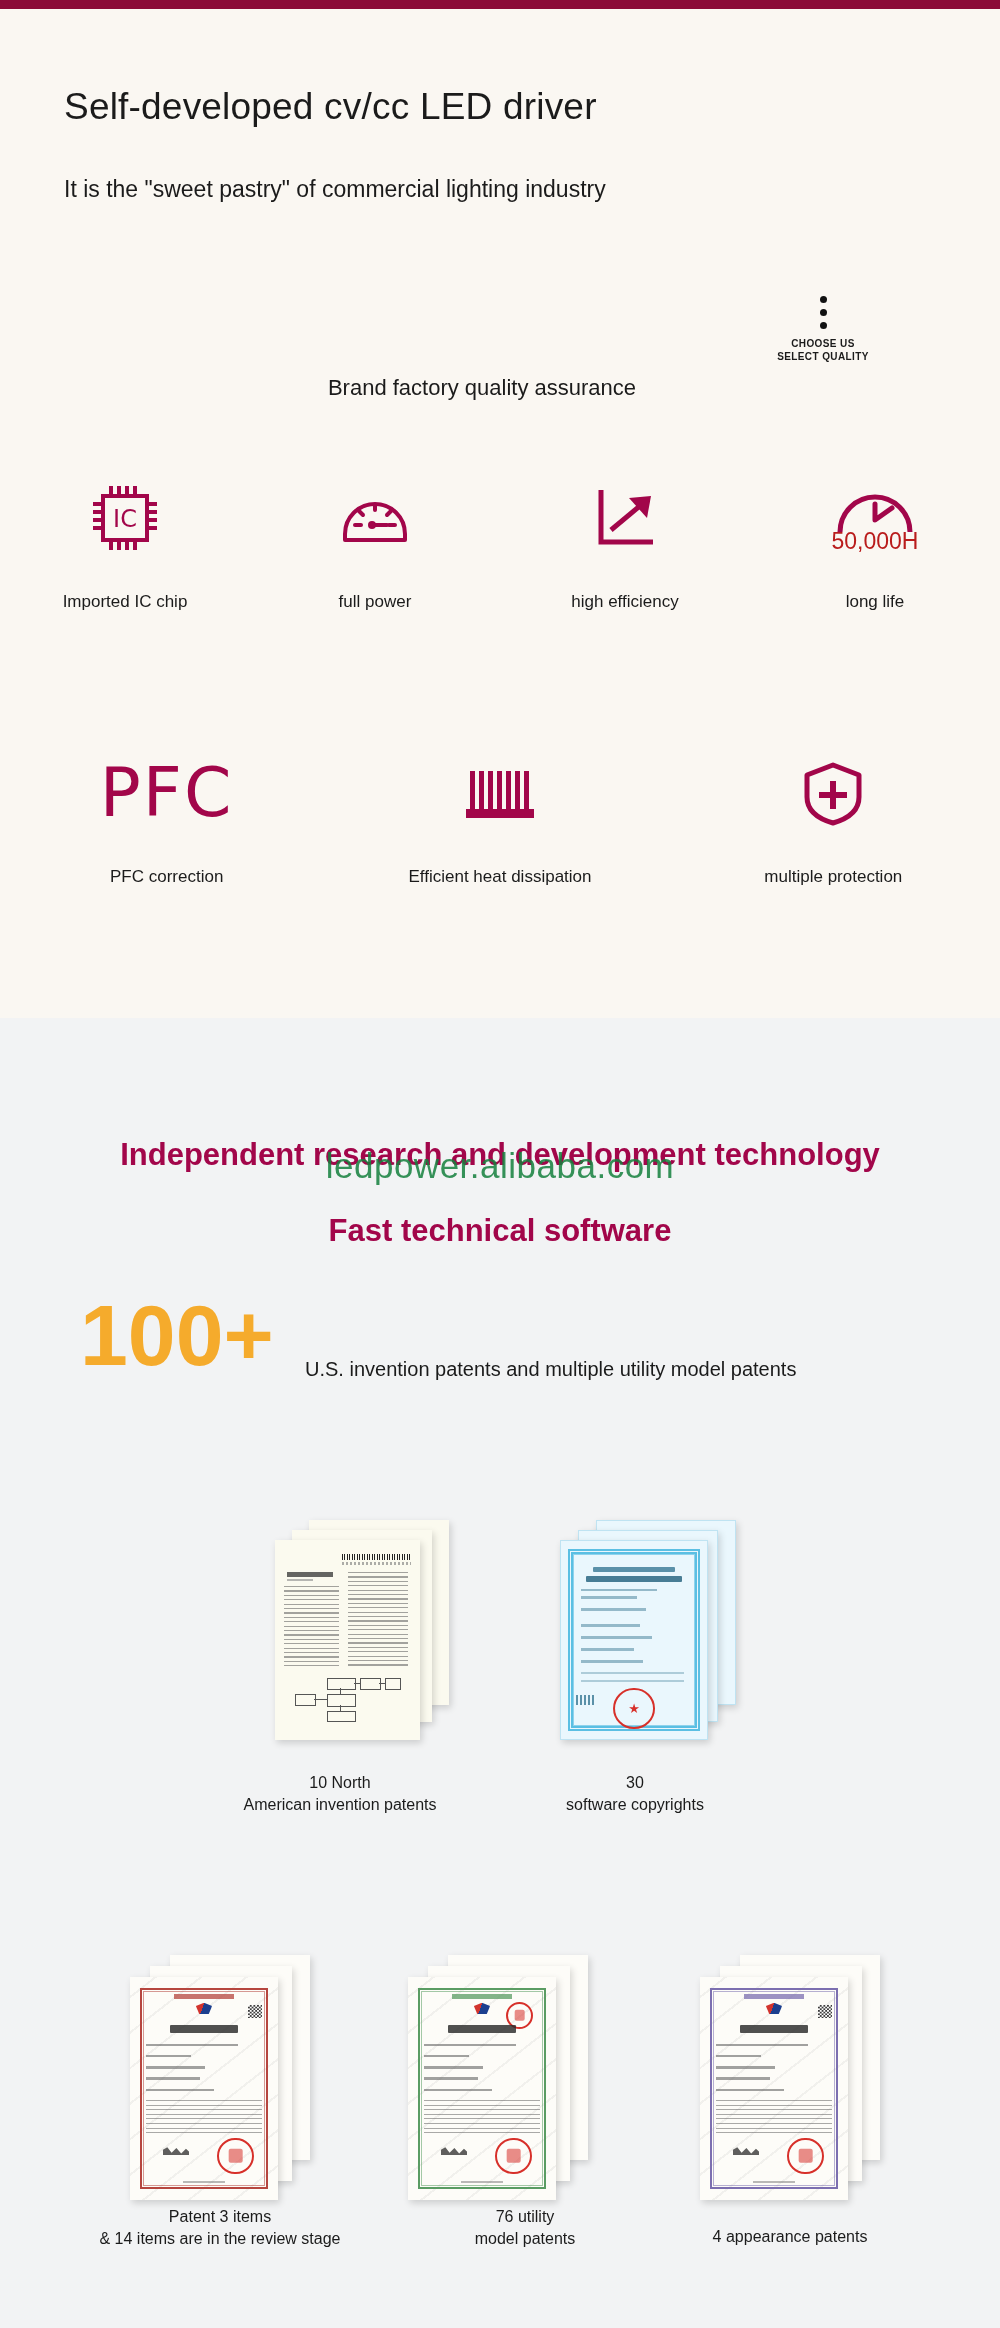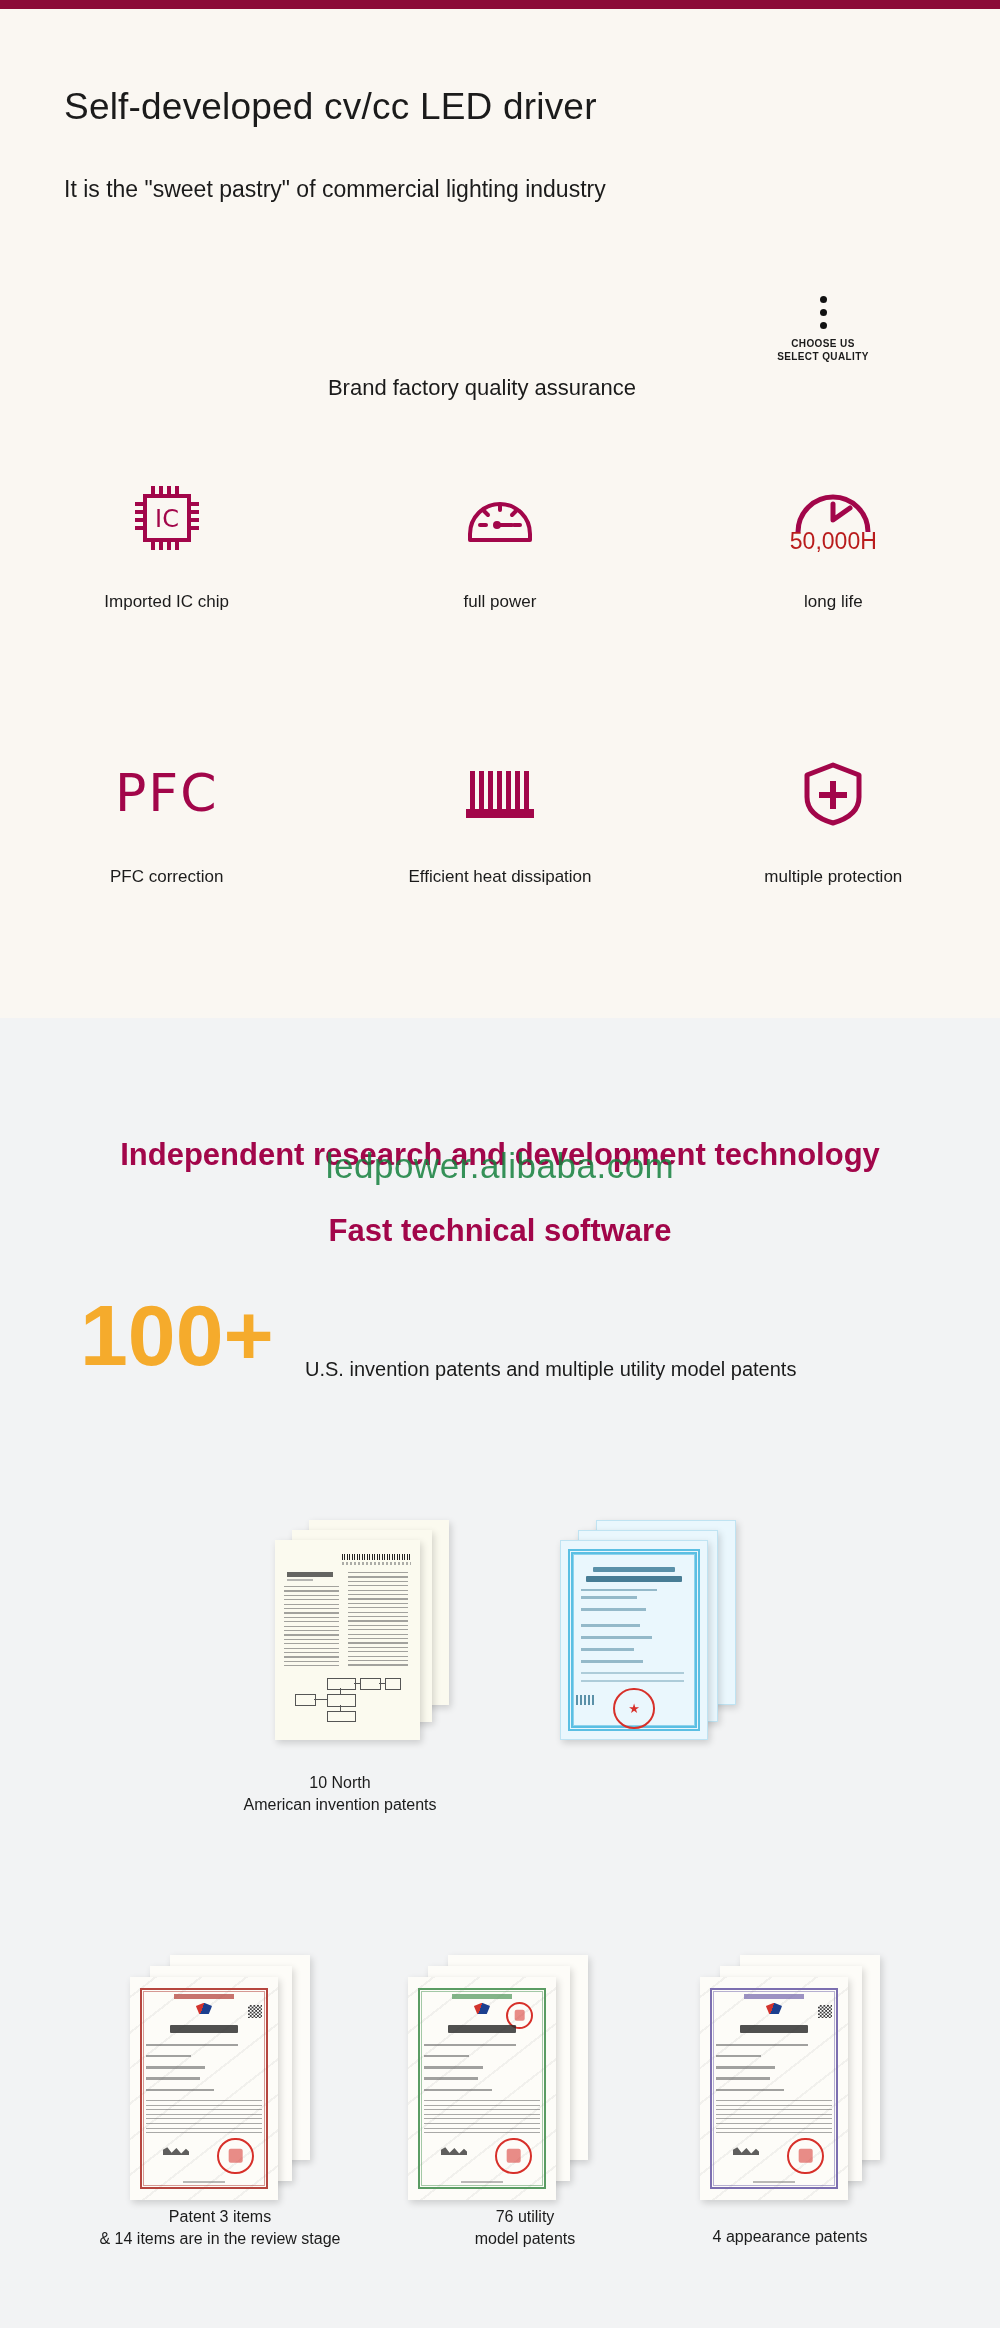--- a/index.html
+++ b/index.html
@@ -53,21 +53,21 @@
   }
 
   
   .irow{position:absolute;left:0;width:1000px;display:flex;}
   .irow.r1{top:470px;}
   .irow.r2{top:745px;}
   .icell{flex:1 1 25%;display:flex;flex-direction:column;align-items:center;}
   .iart{height:96px;display:flex;align-items:center;justify-content:center;}
   .ilabel{margin-top:26px;font-size:17px;color:#1b1b1b;text-align:right;white-space:nowrap;}
   .pfcword{
-    font-size:52px;color:#a2064a;letter-spacing:2px;
+    font-size:68px;color:#a2064a;letter-spacing:2px;
     font-family:"DejaVu Sans",sans-serif;font-weight:400;line-height:1;
   }
   .hours{
     font-size:23px;color:#b91c1c;text-align:center;margin-top:-6px;
   }
   .lifewrap{display:flex;flex-direction:column;align-items:center;}
 
   
   .sec2{
     position:absolute;left:0;top:1018px;width:1000px;height:1310px;
@@ -244,20 +244,30 @@
               <line x1="56" y1="33" x2="52" y2="37"></line>
               <line x1="40" y1="27" x2="40" y2="32"></line>
               <line x1="38" y1="47" x2="52" y2="47"></line>
             </g>
             <circle cx="37" cy="47" r="4" fill="#a2064a"></circle>
           </svg>
         </div>
         <div class="ilabel">full power</div>
       </div>
 
+      <div class="icell">
+        <div class="iart">
+          <svg width="80" height="80" viewBox="0 0 80 80">
+            <path d="M16 12 L16 64 L68 64" fill="none" stroke="#a2064a" stroke-width="5"></path>
+            <path d="M26 52 L62 22" fill="none" stroke="#a2064a" stroke-width="5"></path>
+            <path d="M44 20 L66 18 L62 40 Z" fill="#a2064a"></path>
+          </svg>
+        </div>
+        <div class="ilabel">high efficiency</div>
+      </div>
 
       <div class="icell">
         <div class="iart">
           <div class="lifewrap">
             <svg width="86" height="52" viewBox="0 0 86 52">
               <path d="M8 50 A35 35 0 0 1 78 50" fill="none" stroke="#a2064a" stroke-width="5"></path>
               <path d="M43 22 L43 38 L60 26" fill="none" stroke="#a2064a" stroke-width="5" stroke-linecap="round" stroke-linejoin="round"></path>
             </svg>
             <div class="hours">50,000H</div>
           </div>
@@ -361,20 +371,24 @@
       <div class="cn-line" style="left:14%;top:54%;width:36%;"></div>
       <div class="cn-line" style="left:14%;top:60%;width:42%;"></div>
       <div class="cn-line" style="left:14%;top:66%;width:70%;opacity:.35;"></div>
       <div class="cn-line" style="left:14%;top:70%;width:70%;opacity:.35;"></div>
       <div class="cn-qr"></div>
       <div class="cn-seal">
           <span class="cn-star">★</span>
         </div>
     </div>
   </div>
+  <div class="cap" style="left:520px;top:1772px;width:230px;">
+    <div>30</div>
+    <div>software copyrights</div>
+  </div>
 
   <div class="stack cncert" style="left:130px;top:1955px;width:180px;height:245px;--cc:#b6463f;">
     <div class="sheet" style="left:40px;top:0;width:140px;height:205px;"></div>
     <div class="sheet" style="left:20px;top:11px;width:142px;height:215px;"></div>
     <div class="sheet" style="left:0;top:22px;width:148px;height:223px;">
       <div class="cc-wm"></div>
       <div class="cc-frame"></div>
         <div class="cc-frame2"></div>
       <div class="cc-orn"></div>
       <div class="cc-logo"></div>

